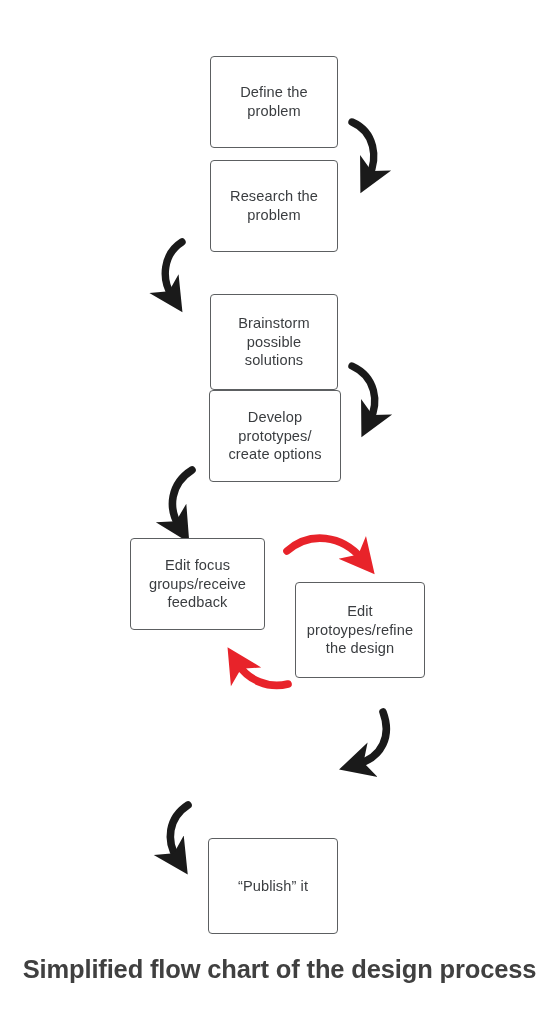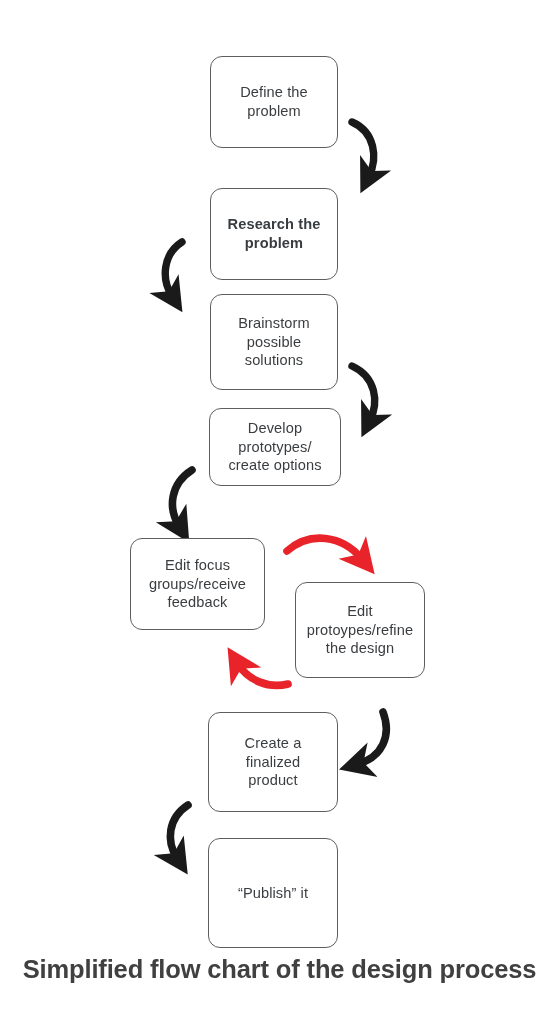--- a/index.html
+++ b/index.html
@@ -23,42 +23,42 @@
     width: 559px;
     height: 1024px;
   }
 
   
   .node {
     position: absolute;
     box-sizing: border-box;
     background: #ffffff;
     border: 1.3px solid #5c5f61;
-    border-radius: 12px;
+    border-radius: 4px;
     display: flex;
     align-items: center;
     justify-content: center;
     text-align: center;
     color: #3a3d40;
     font-size: 14.6px;
     line-height: 1.30;
     letter-spacing: 0.1px;
     padding: 4px 6px;
     z-index: 3;
   }
   .node span { display: block; }
 
   #node-define        { left: 210px; top: 56px;  width: 128px; height: 92px; }
-  #node-research      { left: 210px; top: 188px; width: 128px; height: 92px; font-weight: bold; }
+  #node-research      { left: 210px; top: 160px; width: 128px; height: 92px; }
   #node-brainstorm    { left: 210px; top: 294px; width: 128px; height: 96px; }
-  #node-develop       { left: 209px; top: 408px; width: 132px; height: 78px; }
+  #node-develop       { left: 209px; top: 390px; width: 132px; height: 92px; }
   #node-focus         { left: 130px; top: 538px; width: 135px; height: 92px; }
   #node-edit          { left: 295px; top: 582px; width: 130px; height: 96px; }
   #node-create        { left: 208px; top: 712px; width: 130px; height: 100px; }
-  #node-publish       { left: 208px; top: 838px; width: 130px; height: 110px; }
+  #node-publish       { left: 208px; top: 838px; width: 130px; height: 96px; }
 
   
   #arrows {
     position: absolute;
     left: 0; top: 0;
     width: 559px;
     height: 1024px;
     z-index: 2;
     pointer-events: none;
   }
@@ -164,27 +164,20 @@
   </div>
 
   <div class="node" id="node-edit">
     <div>
       <span>Edit</span>
       <span>protoypes/refine</span>
       <span>the design</span>
     </div>
   </div>
 
-  <div class="node" id="node-create">
-    <div>
-      <span>Create a</span>
-      <span>finalized</span>
-      <span>product</span>
-    </div>
-  </div>
 
   <div class="node" id="node-publish">
     <div>
       <span>“Publish” it</span>
     </div>
   </div>
 
   <div id="caption">Simplified flow chart of the design process</div>
 
 </div>

